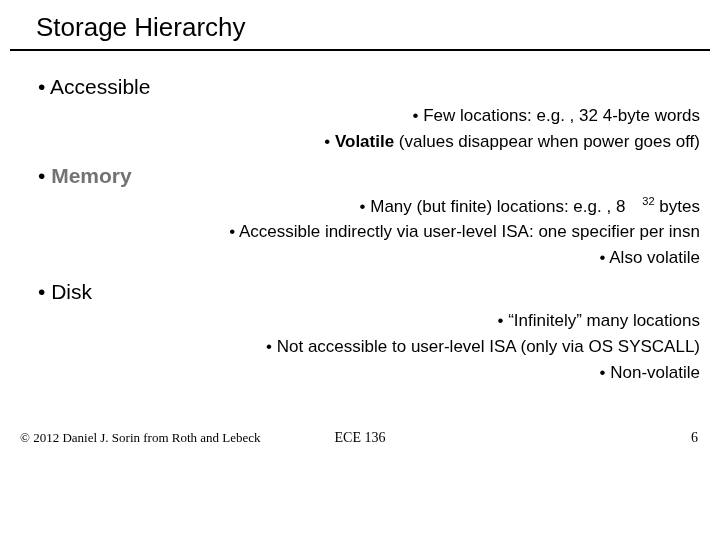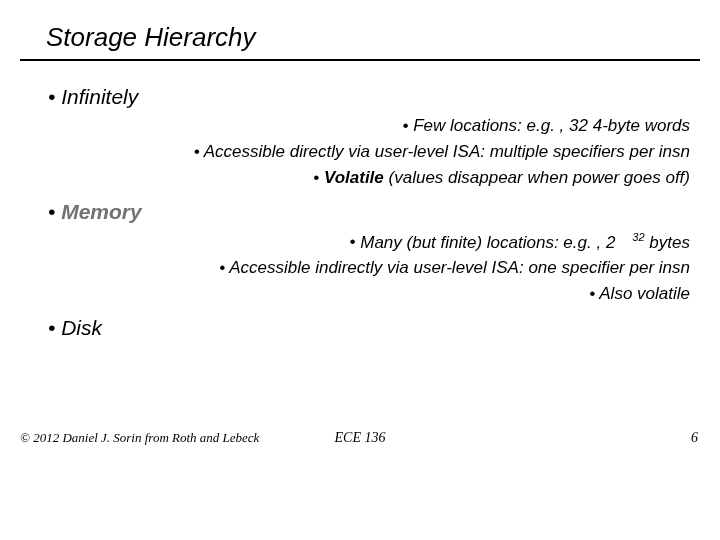--- a/index.html
+++ b/index.html
@@ -1,17 +1,17 @@
 <!DOCTYPE html>
 <html><head>
 <meta charset="utf-8">
 <style>
   * { margin: 0; padding: 0; box-sizing: border-box; }
   html, body { width: 720px; height: 540px; background: #fff; font-family: Verdana, Geneva, sans-serif; color: #000; }
-  .slide { width: 720px; height: 464px; position: relative; padding: 10px; font-style: italic; }
+  .slide { width: 720px; height: 464px; position: relative; padding: 0; }
   .title-wrap { padding: 12px 0 0 36px; }
   .title { font-size: 26px; font-weight: 400; font-family: Verdana, sans-serif; }
   .hrule { border: none; border-top: 2px solid #000; margin-top: 6px; margin-left: 10px; margin-right: 10px; }
   .content { padding: 14px 20px 0 20px; }
   ul.lvl1 { list-style: none; padding-left: 18px; }
   ul.lvl1 > li { margin: 10px 0 4px 0; font-size: 21px; }
   ul.lvl1 > li::before { content: "• "; }
   ul.lvl2 { list-style: none; padding-left: 36px; margin-top: 6px; text-align: right; }
   ul.lvl2 > li { margin: 3px 0; font-size: 17px; line-height: 1.35; font-family: Verdana, sans-serif; }
   ul.lvl2 > li::before { content: "• "; }
@@ -27,33 +27,37 @@
 <body>
 
 <div class="slide">
   <div class="title-wrap">
     <div class="title">Storage Hierarchy</div>
   </div>
   <hr class="hrule">
 
   <div class="content">
     <ul class="lvl1" id="sections">
-        <li><span>Infinitely</span></li>
+        <li><span>Accessible</span></li>
         <ul class="lvl2">
           <li><span>Few locations: e.g. , 32 4-byte words</span></li>
-          <li><span>Accessible directly via user-level ISA: multiple specifiers per insn</span></li>
           <li><span class="bold">Volatile</span><span> (values disappear when power goes off)</span></li>
         </ul>
         <li><span class="bold red">Memory</span></li>
         <ul class="lvl2">
-          <li><span>Many (but finite) locations: e.g. , 2</span><sup>32</sup><span> bytes</span></li>
+          <li><span>Many (but finite) locations: e.g. , 8</span><sup>32</sup><span> bytes</span></li>
           <li><span>Accessible indirectly via user-level ISA: one specifier per insn</span></li>
           <li><span>Also volatile</span></li>
         </ul>
         <li><span>Disk</span></li>
+        <ul class="lvl2">
+          <li><span>“Infinitely” many locations</span></li>
+          <li><span>Not accessible to user-level ISA (only via OS SYSCALL)</span></li>
+          <li><span>Non-volatile</span></li>
+        </ul>
       </ul>
   </div>
 
   <div class="footer">
     <span class="footer-left">© 2012 Daniel J. Sorin from Roth and Lebeck</span>
     <span class="footer-center">ECE 136</span>
     <span class="footer-right">6</span>
   </div>
 </div>
 

